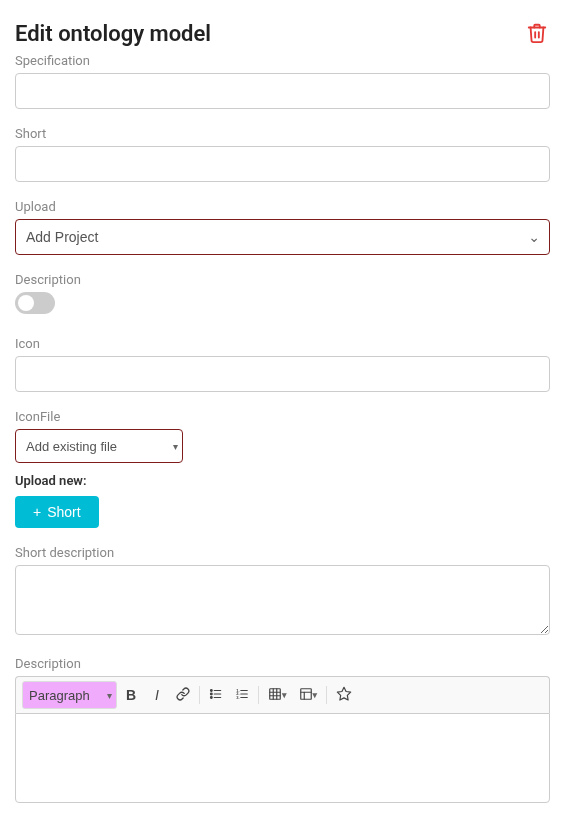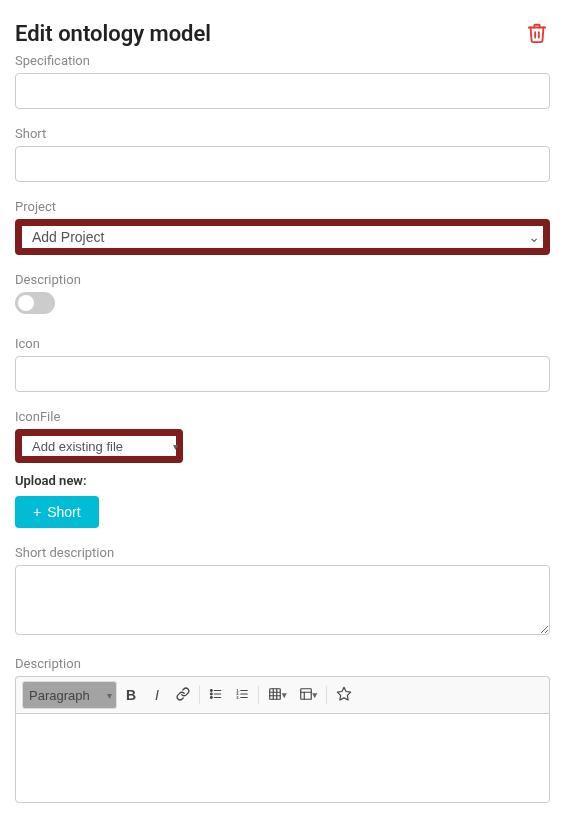--- a/index.html
+++ b/index.html
@@ -57,21 +57,21 @@
 
     .select-wrapper {
       position: relative;
       display: inline-block;
       width: 100%;
     }
 
     select {
       width: 100%;
       height: 36px;
-      border: 7px solid #7f1d1d;
+      border: 1px solid #7f1d1d;
       border-radius: 4px;
       padding: 0 32px 0 10px;
       font-size: 14px;
       color: #555;
       appearance: none;
       background: #fff;
       cursor: pointer;
       outline: none;
     }
 
@@ -200,21 +200,21 @@
     }
 
     .rte-select {
       height: 28px;
       border: 1px solid #ddd;
       border-radius: 3px;
       padding: 0 22px 0 6px;
       font-size: 13px;
       color: #444;
       appearance: none;
-      background: #a3a3a3;
+      background: #f0abfc;
       cursor: pointer;
       outline: none;
       width: 95px;
     }
 
     .rte-select-arrow {
       position: absolute;
       right: 5px;
       top: 50%;
       transform: translateY(-50%);
@@ -281,21 +281,21 @@
   <label>Specification</label>
   <input type="text" style="">
 </div>
 
 <div class="field-group">
   <label>Short</label>
   <input type="text" style="">
 </div>
 
 <div class="field-group">
-  <label>Project</label>
+  <label>Upload</label>
   <div class="select-wrapper">
     <select>
       <option>Add Project</option>
     </select>
     <span class="select-arrow">⌄</span>
   </div>
 </div>
 
 <div class="field-group">
   <label>Description</label>

